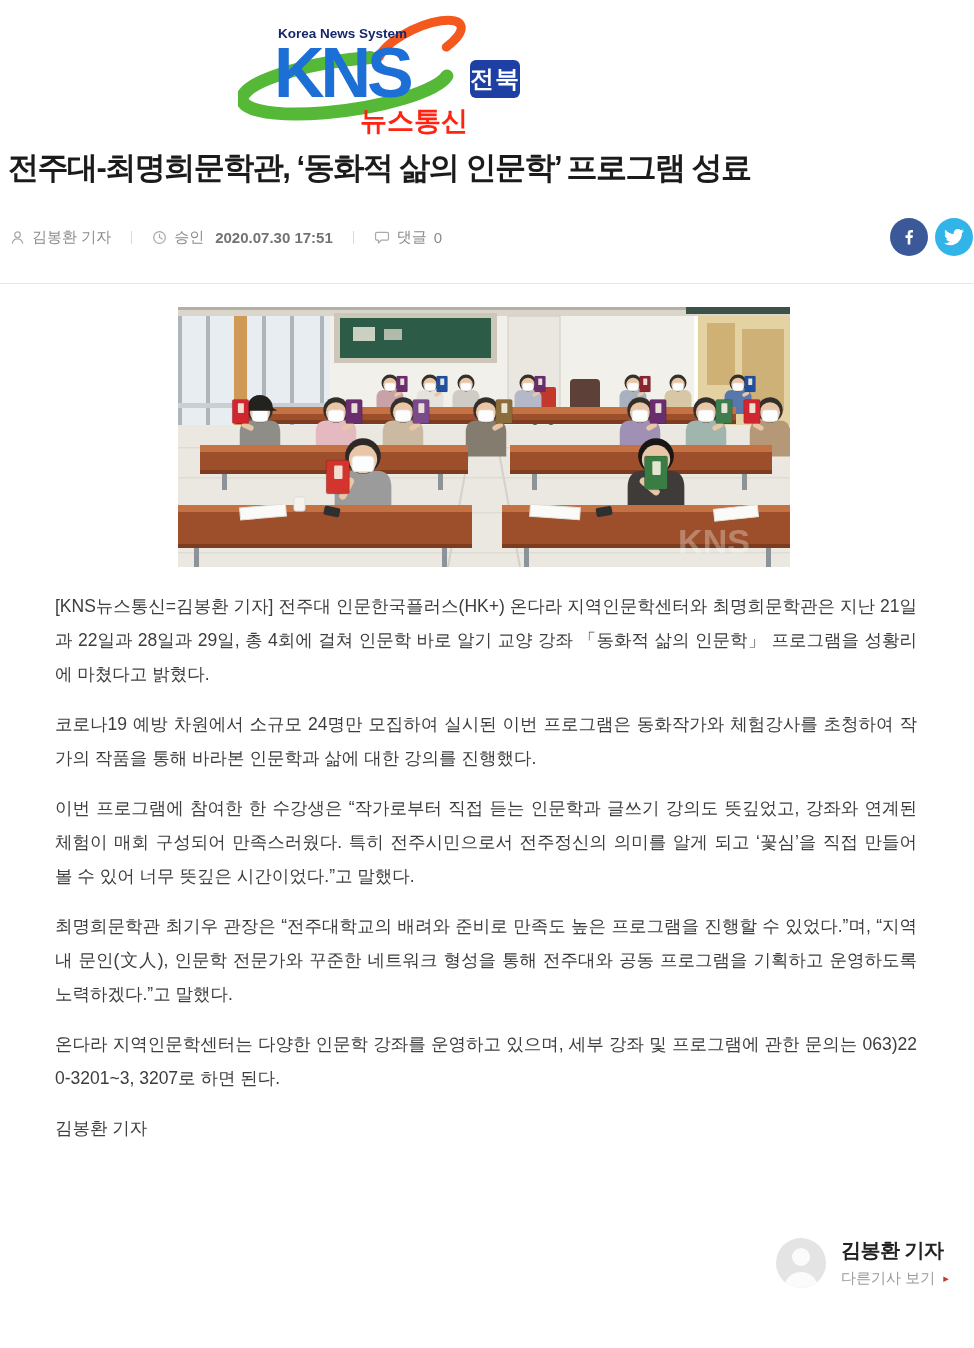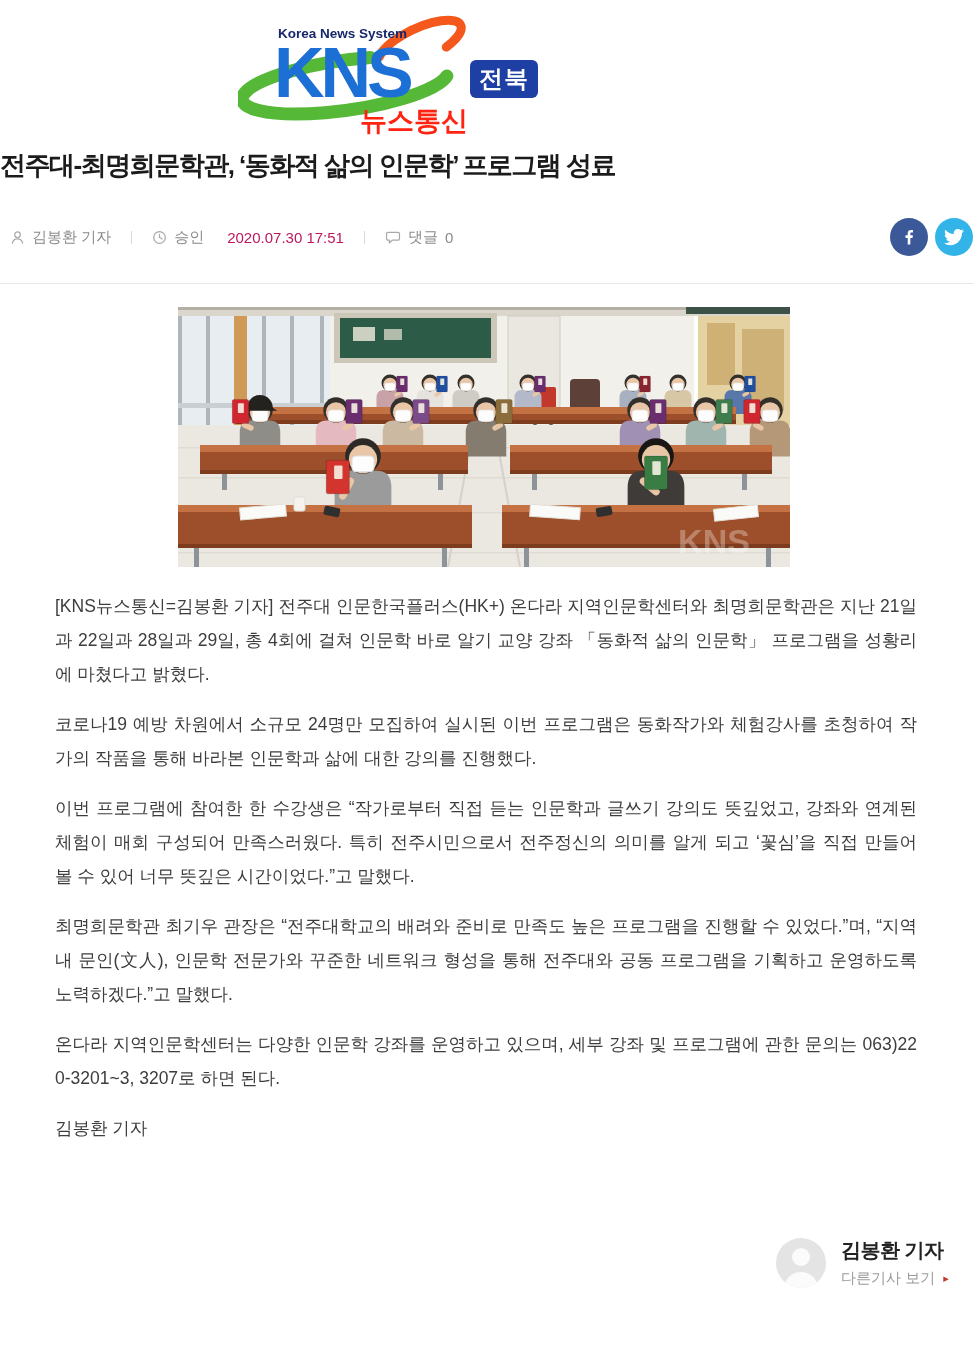--- a/index.html
+++ b/index.html
@@ -4,36 +4,36 @@
 <style>
   html,body{margin:0;padding:0;}
   body{
     width:974px;height:1348px;position:relative;background:#fff;overflow:hidden;
     font-family:"Liberation Sans","DejaVu Sans",sans-serif;color:#333;
   }
   .page{position:absolute;inset:0;}
   
   .logo{position:absolute;left:238px;top:4px;cursor:pointer;}
   .badge{
-    position:absolute;left:470px;top:60px;width:68px;height:38px;background:#1e3fa4;
+    position:absolute;left:470px;top:60px;width:50px;height:38px;background:#1e3fa4;
     color:#fff;font-size:24px;font-weight:700;display:flex;align-items:center;justify-content:center;
     border-radius:6px;letter-spacing:1px;cursor:pointer;
   }
   
   .title{
-    position:absolute;left:0;top:149px;margin:0;padding:0 10px 0 0;width:956px;
-    font-size:26px;line-height:1.25;font-weight:800;color:#1b1b1b;letter-spacing:-1.5px;
+    position:absolute;left:0;top:149px;margin:0;padding:0 10px 0 8px;width:956px;
+    font-size:31px;line-height:1.25;font-weight:800;color:#1b1b1b;letter-spacing:-1.5px;
   }
   
   .byline{
     position:absolute;left:10px;top:224px;height:26px;display:flex;align-items:center;
     font-size:15px;color:#8a8a8a;
   }
   .b-item{display:inline-flex;align-items:center;gap:7px;}
-  .b-item b{color:#be185d;font-weight:400;margin-left:16px;}
+  .b-item b{color:#737373;font-weight:700;margin-left:4px;}
   .b-sep{width:1px;height:13px;background:#d9d9d9;margin:0 20px;}
   
   .social{position:absolute;top:218px;right:1px;display:flex;gap:7px;}
   .circle{width:38px;height:38px;border-radius:50%;display:flex;align-items:center;justify-content:center;cursor:pointer;}
   .fb{background:#3b5998;}
   .tw{background:#32b4e9;}
   .divider{position:absolute;left:0;top:283px;width:974px;height:1px;background:#e7e7e7;}
   
   .photo{position:absolute;left:178px;top:307px;width:612px;height:260px;display:block;}
   

